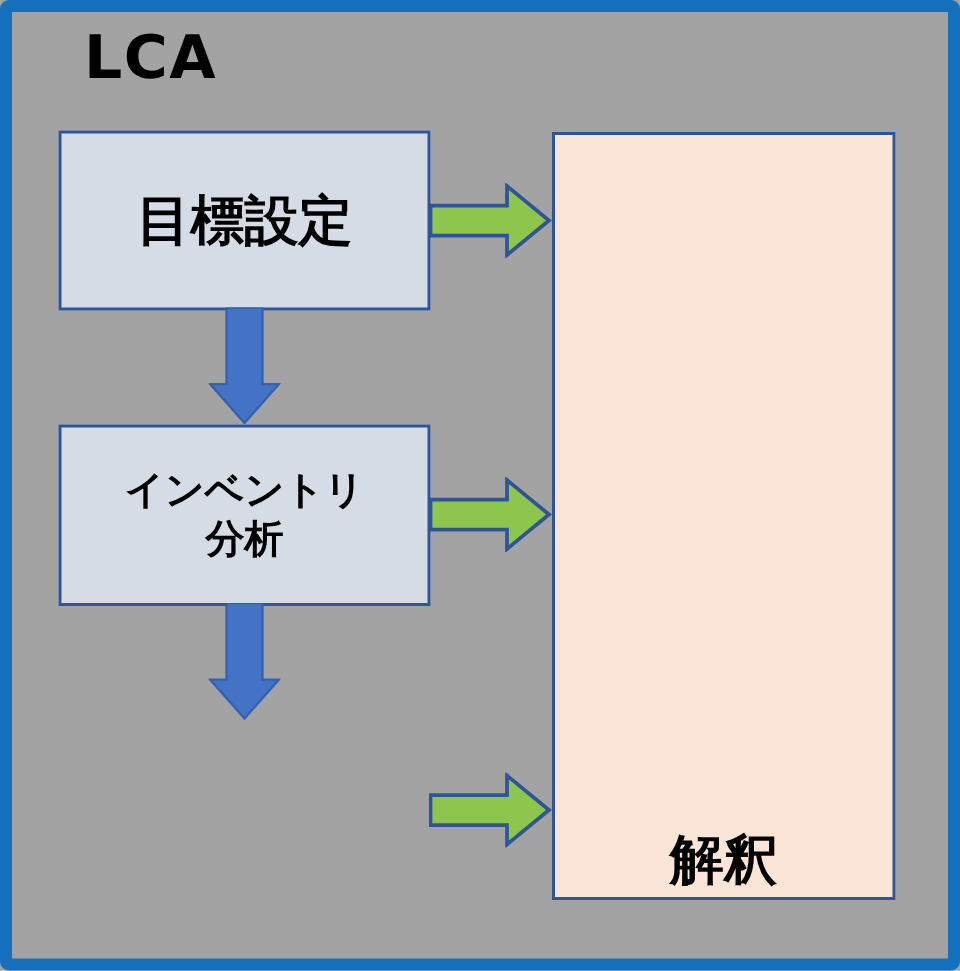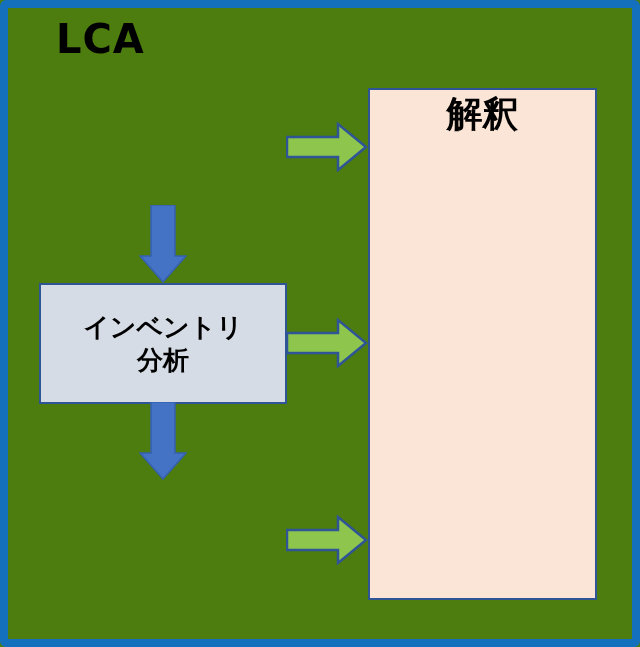--- a/index.html
+++ b/index.html
@@ -13,21 +13,21 @@
     --down-arrow-border:#3560AE;
     --text:#000000;
   }
   html,body{margin:0;padding:0;}
   body{
     width:640px;height:647px;
     background:#ffffff;
     font-family:"DejaVu Sans","Liberation Sans",sans-serif;
     position:relative;overflow:hidden;
   }
-  .canvas{position:absolute;inset:0;background:#4d7c0f;}
+  .canvas{position:absolute;inset:0;background:#a3a3a3;}
   .outer-frame{
     position:absolute;inset:0;
     border:8px solid var(--frame,#1470BD);
     border-radius:6px;
     box-sizing:border-box;
     pointer-events:none;
   }
   .diagram-title{
     position:absolute;left:56px;top:16px;
     font-size:40px;font-weight:bold;color:var(--text,#000);
@@ -44,21 +44,21 @@
   }
   .step-box .label{white-space:pre-line;line-height:1.25;}
   #step1{top:87px;height:120px;font-size:36px;}
   #step2{top:283px;height:121px;font-size:26px;}
   #step3{top:479px;height:121px;font-size:36px;}
   .result-box{
     position:absolute;left:368px;top:88px;width:229px;height:512px;
     box-sizing:border-box;
     background:var(--interpretation-fill,#FBE5D6);
     border:2px solid var(--box-border,#2F5597);
-    display:flex;align-items:flex-start;justify-content:center;
+    display:flex;align-items:flex-end;justify-content:center;
     font-size:36px;font-weight:bold;color:var(--text,#000);
   }
   .green-arrow{position:absolute;left:286px;width:82px;height:50px;}
   #green-arrow-1{top:122px;}
   #green-arrow-2{top:318px;}
   #green-arrow-3{top:515px;}
   .green-arrow polygon{
     fill:var(--green-arrow-fill,#8EC64D);
     stroke:var(--green-arrow-border,#2F5597);
     stroke-width:2.5;
@@ -74,20 +74,23 @@
     stroke-linejoin:miter;
   }
 </style>
 </head>
 <body>
 
 <div class="canvas">
 
   <div class="diagram-title">LCA</div>
 
+  <div class="step-box" id="step1">
+    <span class="label">目標設定</span>
+  </div>
 
   <div class="step-box" id="step2">
     <span class="label">インベントリ
 分析</span>
   </div>
 
 
   <div class="result-box">
     <span class="label">解釈</span>
   </div>

